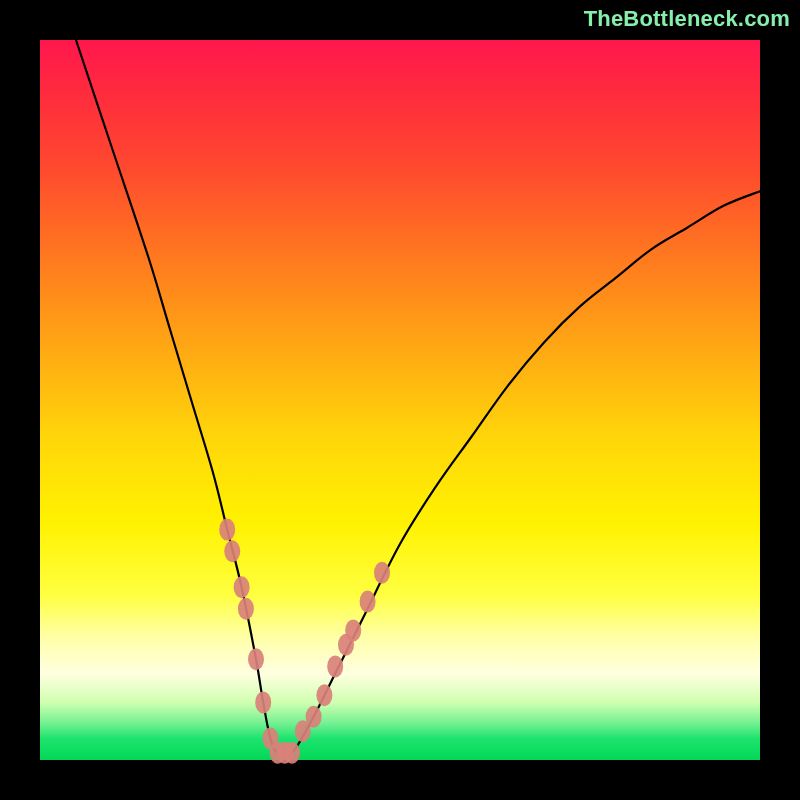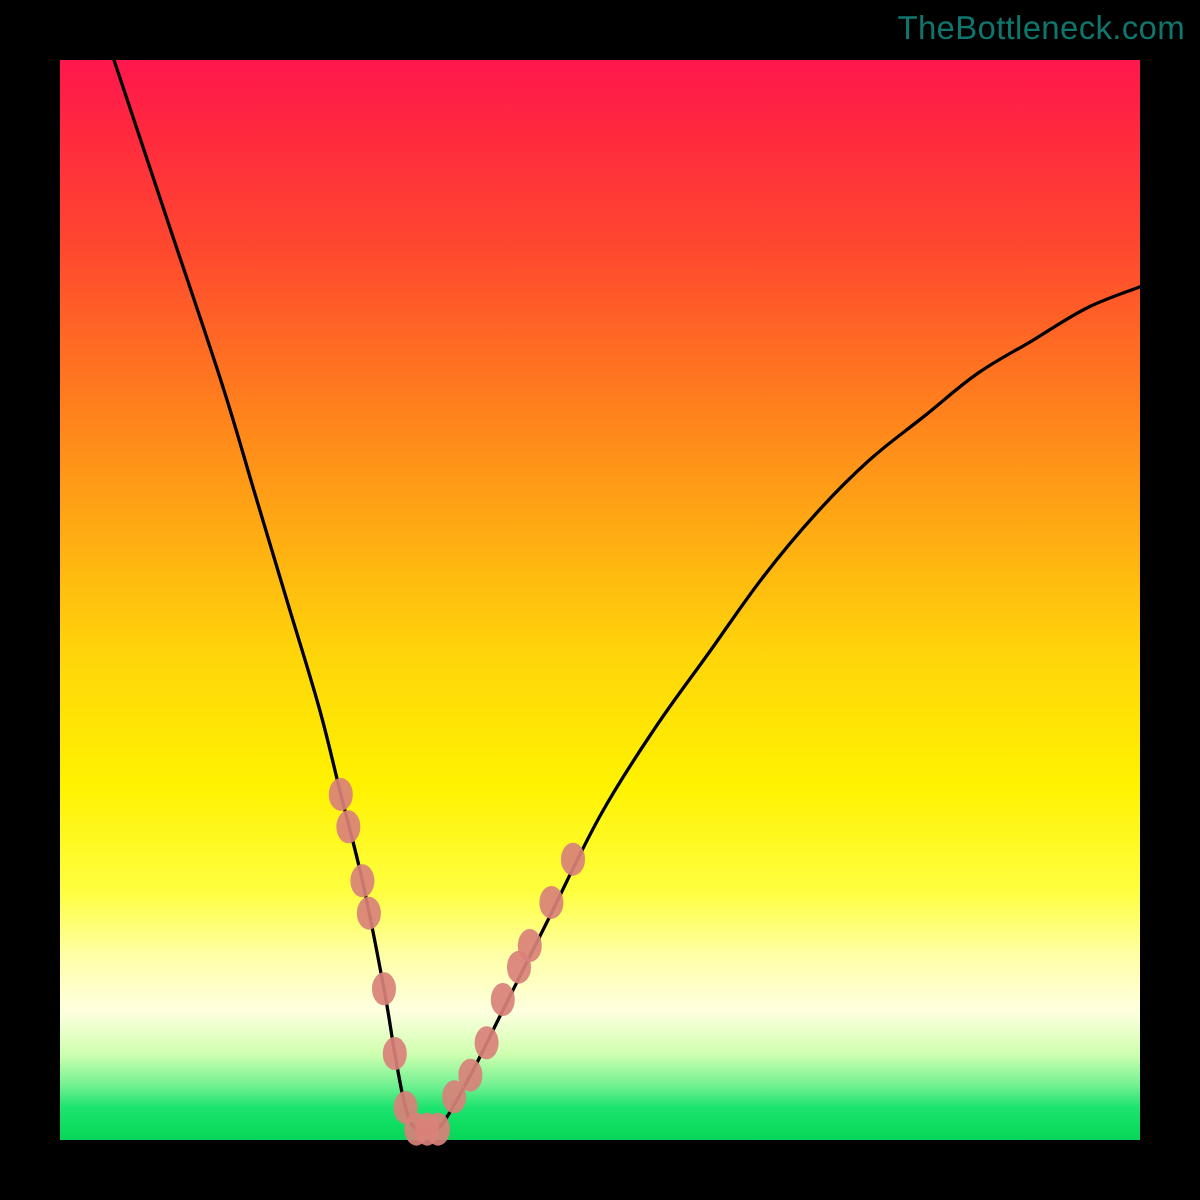--- a/index.html
+++ b/index.html
@@ -38,23 +38,23 @@
       #70f090 95%,
       #1de36f 97%,
       #0bdc5e 99%,
       #07d658 100%
     );
   }
   .watermark {
     position: absolute;
     top: 6px;
     right: 10px;
-    color: #0f766e;
+    color: #86efac;
     font-size: 22px;
-    font-weight: 400;
+    font-weight: 700;
     letter-spacing: 0.2px;
     user-select: none;
   }
   svg.curve {
     position: absolute;
     left: 0;
     top: 0;
     width: 720px;
     height: 720px;
     overflow: visible;

